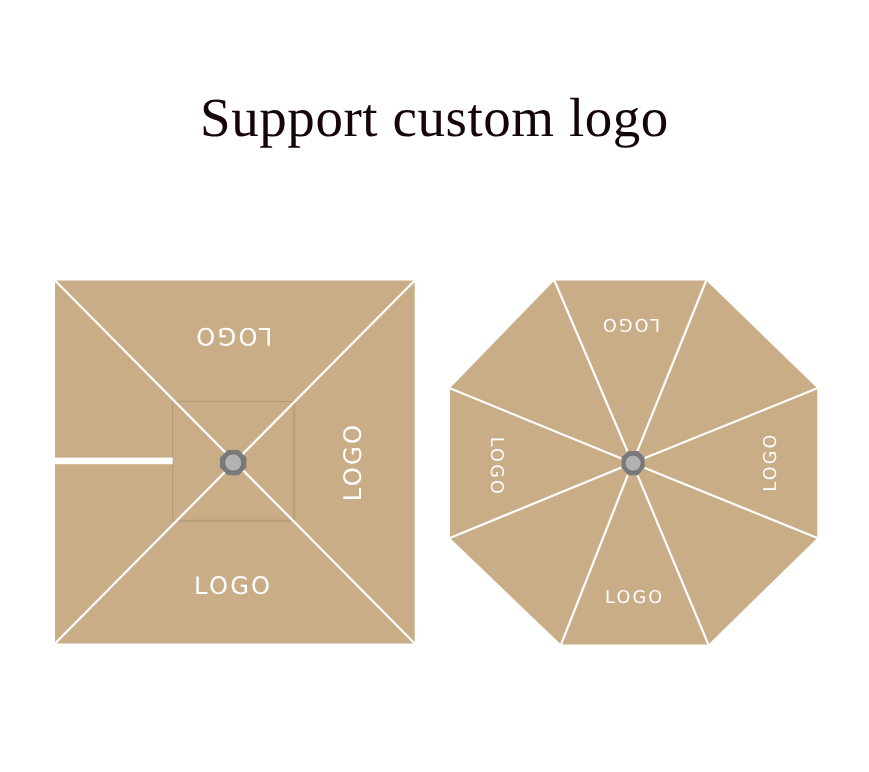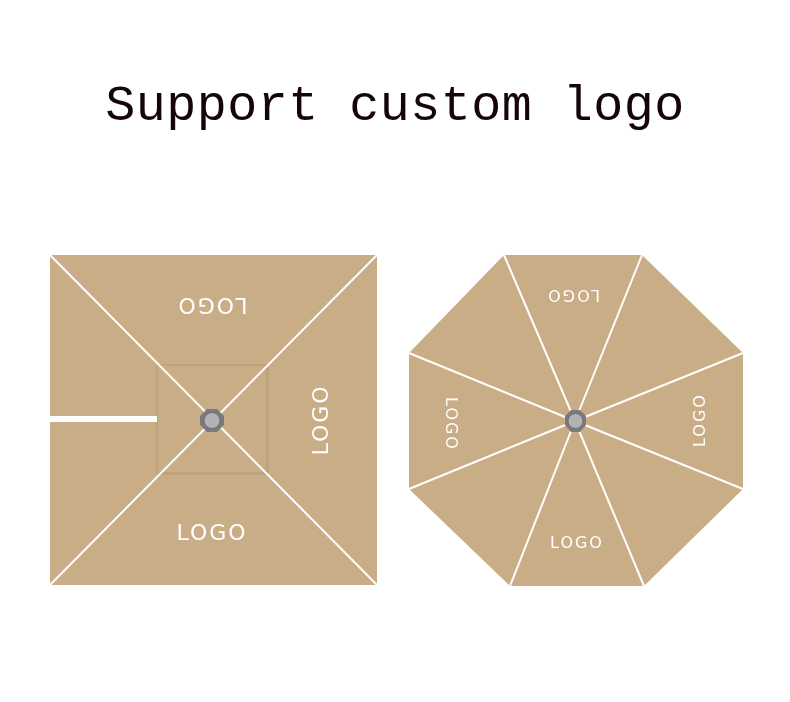--- a/index.html
+++ b/index.html
@@ -1,17 +1,17 @@
 <!DOCTYPE html>
 <html><head>
 <meta charset="utf-8">
 <style>
   html,body{margin:0;padding:0;background:#ffffff;}
   body{width:790px;height:702px;position:relative;overflow:hidden;font-family:"Liberation Sans",sans-serif;}
-  .title{position:absolute;left:0;top:78px;width:790px;text-align:center;font-size:50px;color:#150508;font-family:Liberation Mono, monospace;letter-spacing:0.5px;}
+  .title{position:absolute;left:0;top:78px;width:790px;text-align:center;font-size:50px;color:#150508;font-family:Liberation Serif, serif;letter-spacing:0.5px;}
   svg{position:absolute;left:0;top:0;}
   .logo{font-family:"DejaVu Sans",sans-serif;fill:#ffffff;font-size:22px;letter-spacing:2px;}
   .logo-sm{font-family:"DejaVu Sans",sans-serif;fill:#ffffff;font-size:16px;letter-spacing:2px;}
 </style>
 </head>
 <body>
 
 <div class="title">Support custom logo</div>
 
 <svg width="790" height="702" viewBox="0 0 790 702">

